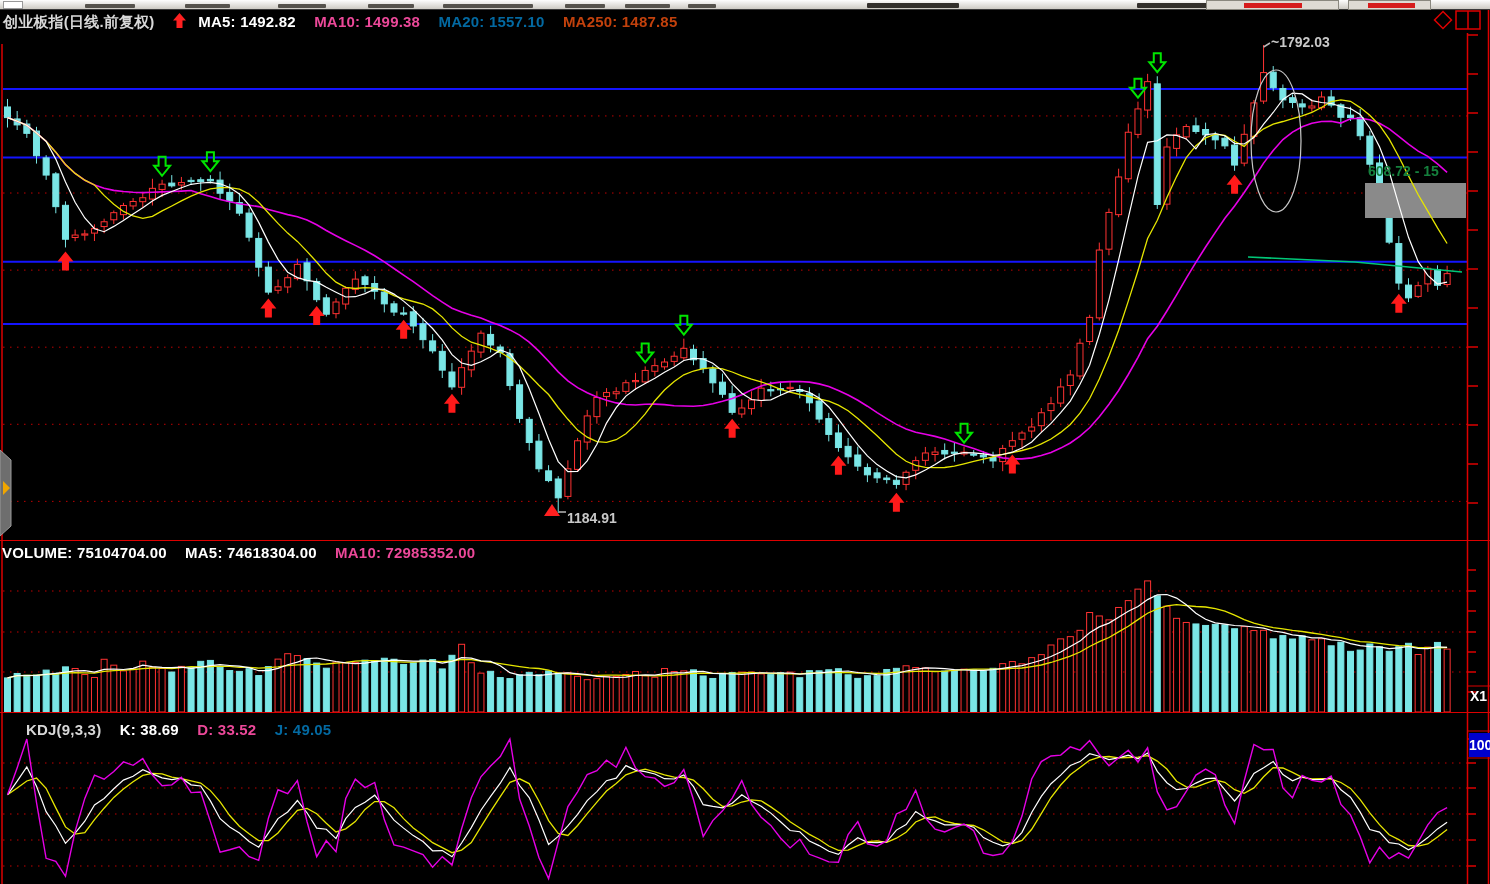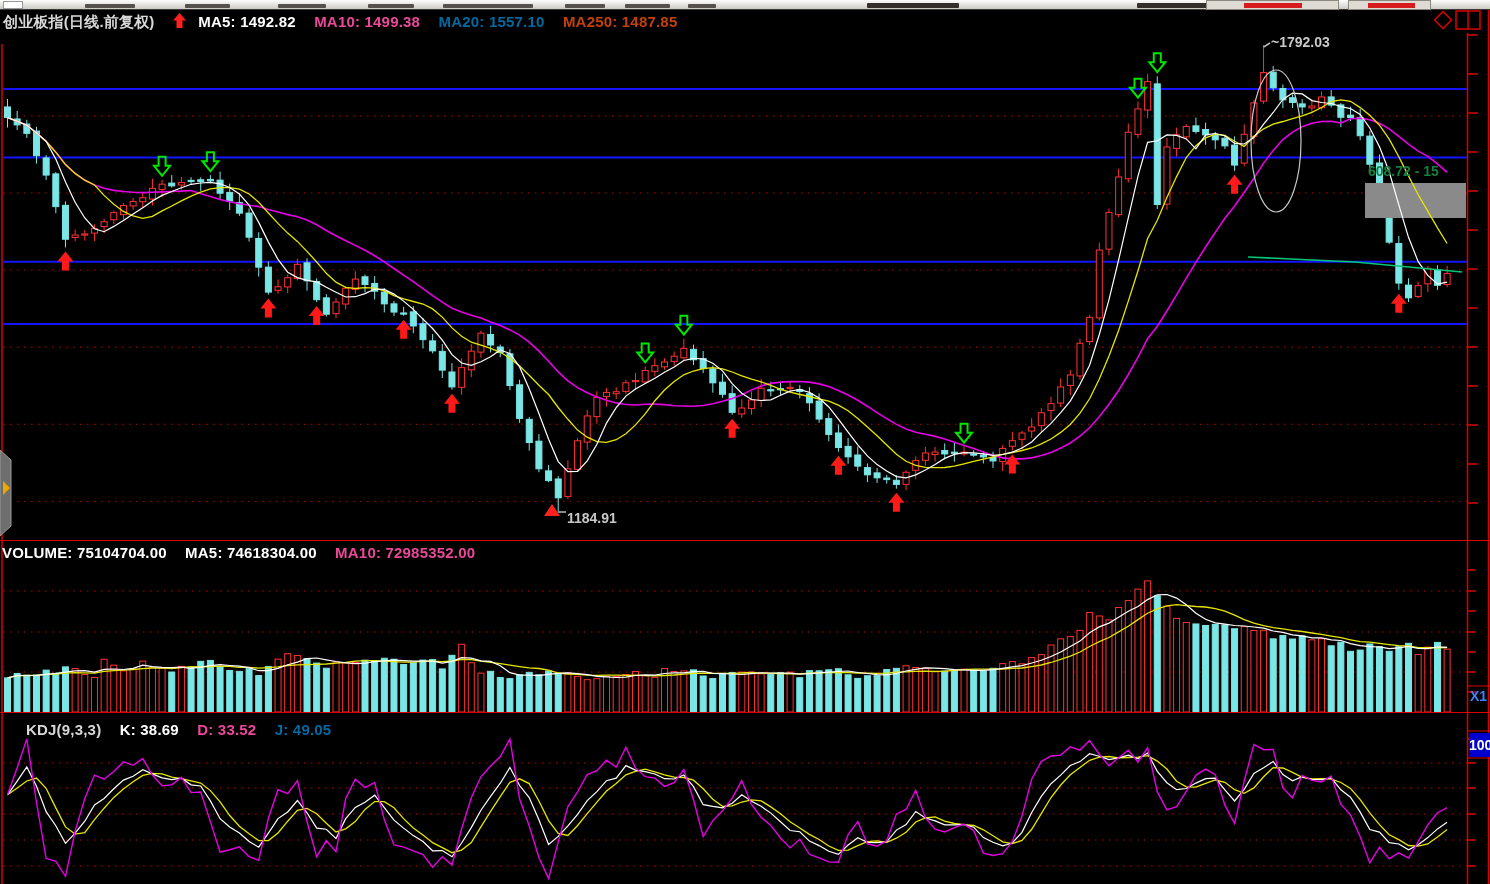--- a/index.html
+++ b/index.html
@@ -27,21 +27,21 @@
   #vol-header  { left:2px; top:544px;text-align:right; }
   #kdj-header  { left:2px; top:721px;margin-left:24px; }
   .c-white { color:#ffffff; } .c-gray { color:#d8d8d8; }
   .c-yellow { color:#ec4899; } .c-magenta { color:#0369a1; } .c-green { color:#c2410c; }
   .up-arrow-ico { display:inline-block; vertical-align:-2px; margin-right:8px; }
   
   .chart-label { position:absolute; z-index:5; color:#c8c8c8; font-size:14px; font-weight:bold; white-space:nowrap; }
   #high-label  { left:1271px; top:34px; }
   #low-label   { left:567px;  top:503px;margin-top:7px; }
   #range-label { left:1368px; top:163px; color:#15803d; }
-  #x1-label    { left:1470px; top:688px; color:#3b82f6; font-size:14px; }
+  #x1-label    { left:1470px; top:688px; color:#ffffff; font-size:14px; }
   #kdj-scale   { position:absolute; left:1469px; top:733px; width:21px; height:24px; z-index:5;
                  background:#0000cc; color:#fff; font-size:14px; font-weight:bold;
                  overflow:hidden; line-height:24px; }
 </style>
 </head>
 <body>
 
 <div class="menubar">
   <span class="mb-icon"></span>
   <span class="menu-frag" style="left:85px;width:50px;"></span>

